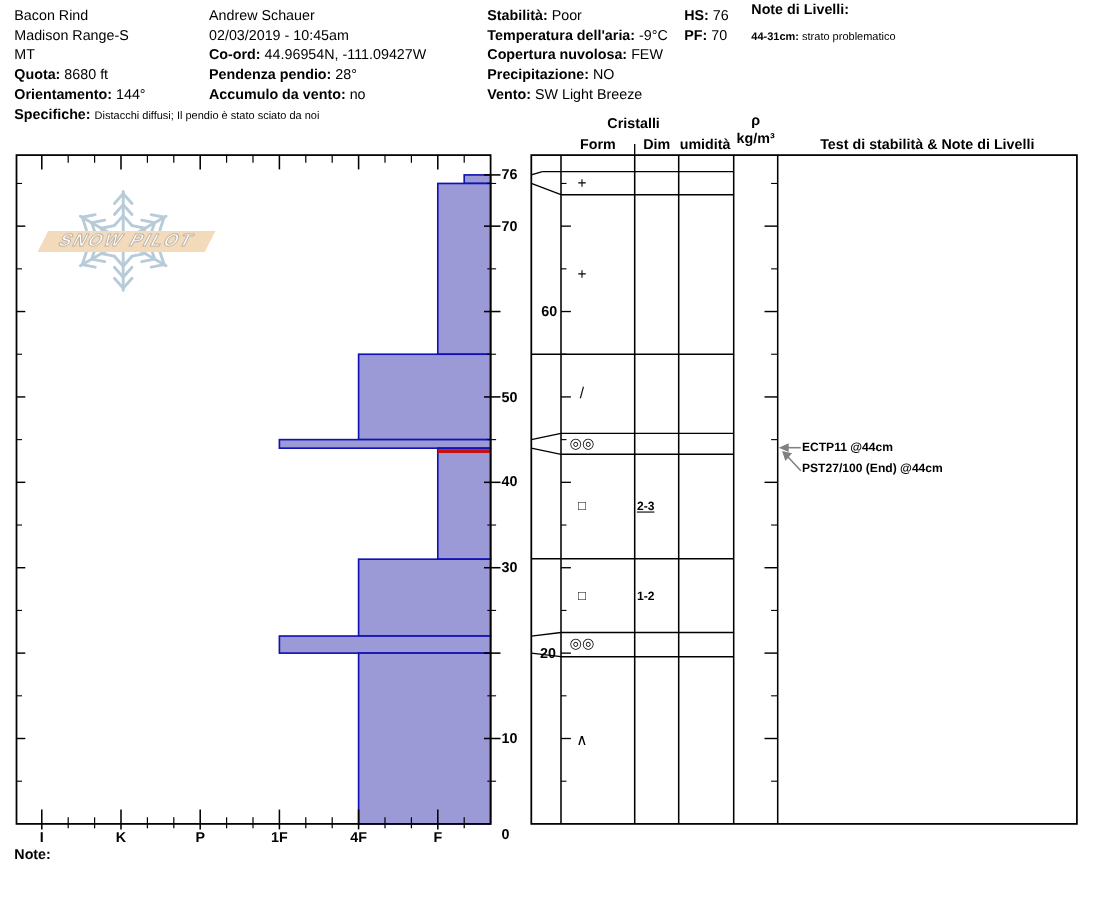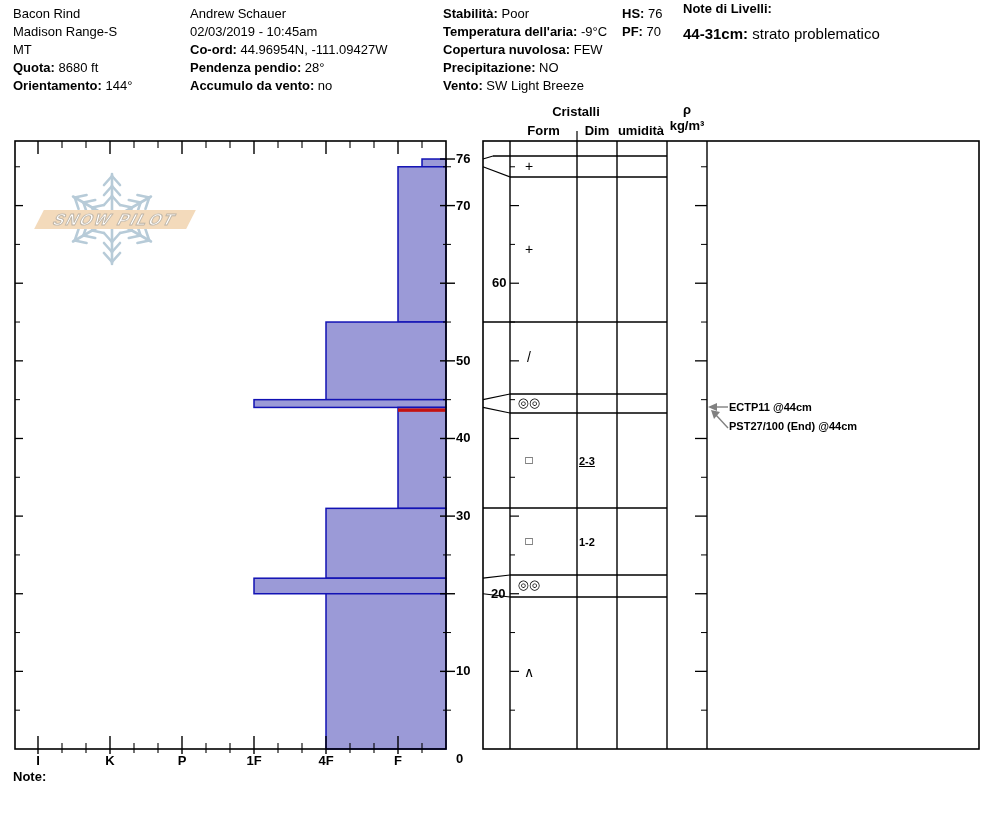--- a/index.html
+++ b/index.html
@@ -1,21 +1,21 @@
 <!DOCTYPE html>
 <html><head>
 <meta charset="utf-8">
 <style>
   html,body{margin:0;padding:0;background:#fff}
   #stage{position:relative;width:994px;height:840px;background:#fff;
          font-family:"Liberation Sans",sans-serif;color:#000;overflow:hidden}
   .abs{position:absolute}
   .hline{position:absolute;font-size:13px;line-height:17px;white-space:nowrap}
   .hline b{font-weight:bold}
-  .small{font-size:15px}
+  .small{font-size:10px}
   .axlab{position:absolute;font-size:13px;font-weight:bold;line-height:16px}
   .ctr{text-align:center}
   .sym{position:absolute;font-size:14px;line-height:16px;text-align:center}
   .dim{position:absolute;font-size:11px;font-weight:bold;line-height:14px}
   .test-note{position:absolute;font-size:11px;font-weight:bold;white-space:nowrap;line-height:13px}
   .tablehead{position:absolute;font-size:13px;font-weight:bold;line-height:15px;white-space:nowrap}
   #banner{position:absolute;left:39px;top:210px;width:152px;height:19px;
           transform:skewX(-27deg);text-align:center;line-height:19px;
           font-size:16px;font-weight:bold;letter-spacing:2px;color:#fff;
           -webkit-text-stroke:0.9px #bfb5a6;text-shadow:0 0 1px #c8bfb0}
@@ -98,27 +98,32 @@
   </div>
 
   <div class="hline" style="left:683px;top:0">
     <b>Note di Livelli:</b>
   </div>
   <div class="hline small" style="left:683px;top:25px">
     <b>44-31cm:</b>
     <span>strato problematico</span>
   </div>
 
+  <div class="hline" style="left:13px;top:95px">
+    <b>Specifiche:</b>
+    <span class="small">Distacchi diffusi; Il pendio è stato sciato da noi</span>
+  </div>
 
   <div class="tablehead ctr" style="left:540px;top:104px;width:72px">Cristalli</div>
   <div class="tablehead ctr" style="left:510px;top:123px;width:67px">Form</div>
   <div class="tablehead ctr" style="left:577px;top:123px;width:40px">Dim</div>
   <div class="tablehead ctr" style="left:613px;top:123px;width:56px">umidità</div>
   <div class="tablehead ctr" style="left:667px;top:102px;width:40px">ρ</div>
   <div class="tablehead ctr" style="left:663px;top:118px;width:48px">kg/m³</div>
+  <div class="tablehead ctr" style="left:707px;top:123px;width:272px">Test di stabilità &amp; Note di Livelli</div>
 
   <div class="test-note" style="left:729px;top:401px">ECTP11 @44cm</div>
   <div class="test-note" style="left:729px;top:420px">PST27/100 (End) @44cm</div>
 
   <div class="hline" style="left:13px;top:768px">
     <b>Note:</b>
   </div>
 
   <svg id="gfx" class="abs" style="left:0;top:0" width="994" height="840">
       <rect x="422" y="159.01200000000006" width="24" height="7.76299999999992" fill="#9b9ad7" stroke="#1212b4" stroke-width="1.5"></rect>

